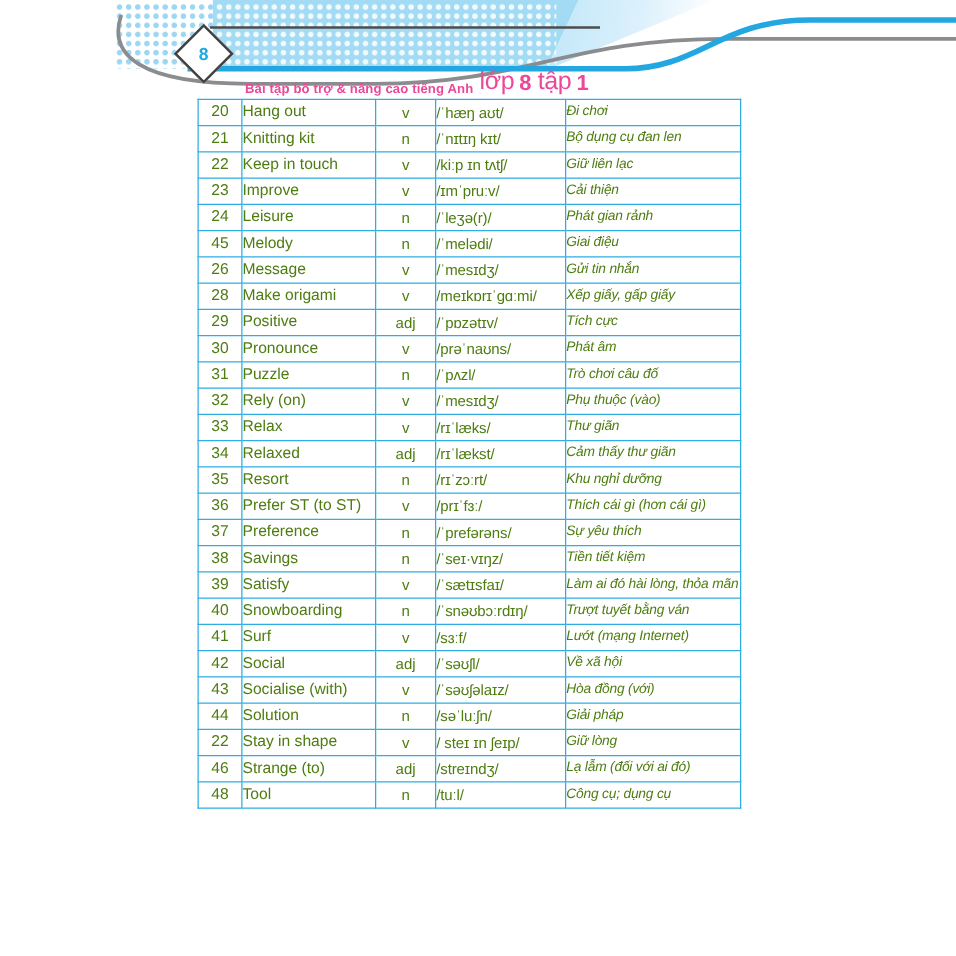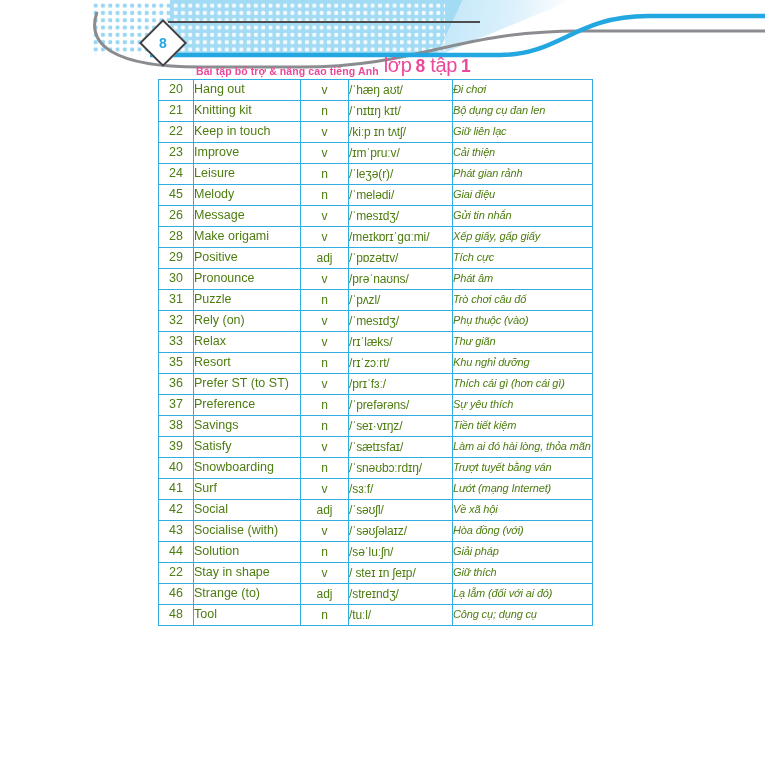--- a/index.html
+++ b/index.html
@@ -169,20 +169,27 @@
           <td class="c-meaning">Phụ thuộc (vào)</td>
         </tr>
         <tr>
           <td class="c-num">33</td>
           <td class="c-word">Relax</td>
           <td class="c-pos">v</td>
           <td class="c-ipa">/rɪˈlæks/</td>
           <td class="c-meaning">Thư giãn</td>
         </tr>
         <tr>
+          <td class="c-num">34</td>
+          <td class="c-word">Relaxed</td>
+          <td class="c-pos">adj</td>
+          <td class="c-ipa">/rɪˈlækst/</td>
+          <td class="c-meaning">Cảm thấy thư giãn</td>
+        </tr>
+        <tr>
           <td class="c-num">35</td>
           <td class="c-word">Resort</td>
           <td class="c-pos">n</td>
           <td class="c-ipa">/rɪˈzɔːrt/</td>
           <td class="c-meaning">Khu nghỉ dưỡng</td>
         </tr>
         <tr>
           <td class="c-num">36</td>
           <td class="c-word">Prefer ST (to ST)</td>
           <td class="c-pos">v</td>
@@ -243,21 +250,21 @@
           <td class="c-word">Solution</td>
           <td class="c-pos">n</td>
           <td class="c-ipa">/səˈluːʃn/</td>
           <td class="c-meaning">Giải pháp</td>
         </tr>
         <tr>
           <td class="c-num">22</td>
           <td class="c-word">Stay in shape</td>
           <td class="c-pos">v</td>
           <td class="c-ipa">/ steɪ ɪn ʃeɪp/</td>
-          <td class="c-meaning">Giữ thích</td>
+          <td class="c-meaning">Giữ lòng</td>
         </tr>
         <tr>
           <td class="c-num">46</td>
           <td class="c-word">Strange (to)</td>
           <td class="c-pos">adj</td>
           <td class="c-ipa">/streɪndʒ/</td>
           <td class="c-meaning">Lạ lẫm (đối với ai đó)</td>
         </tr>
         <tr>
           <td class="c-num">48</td>

